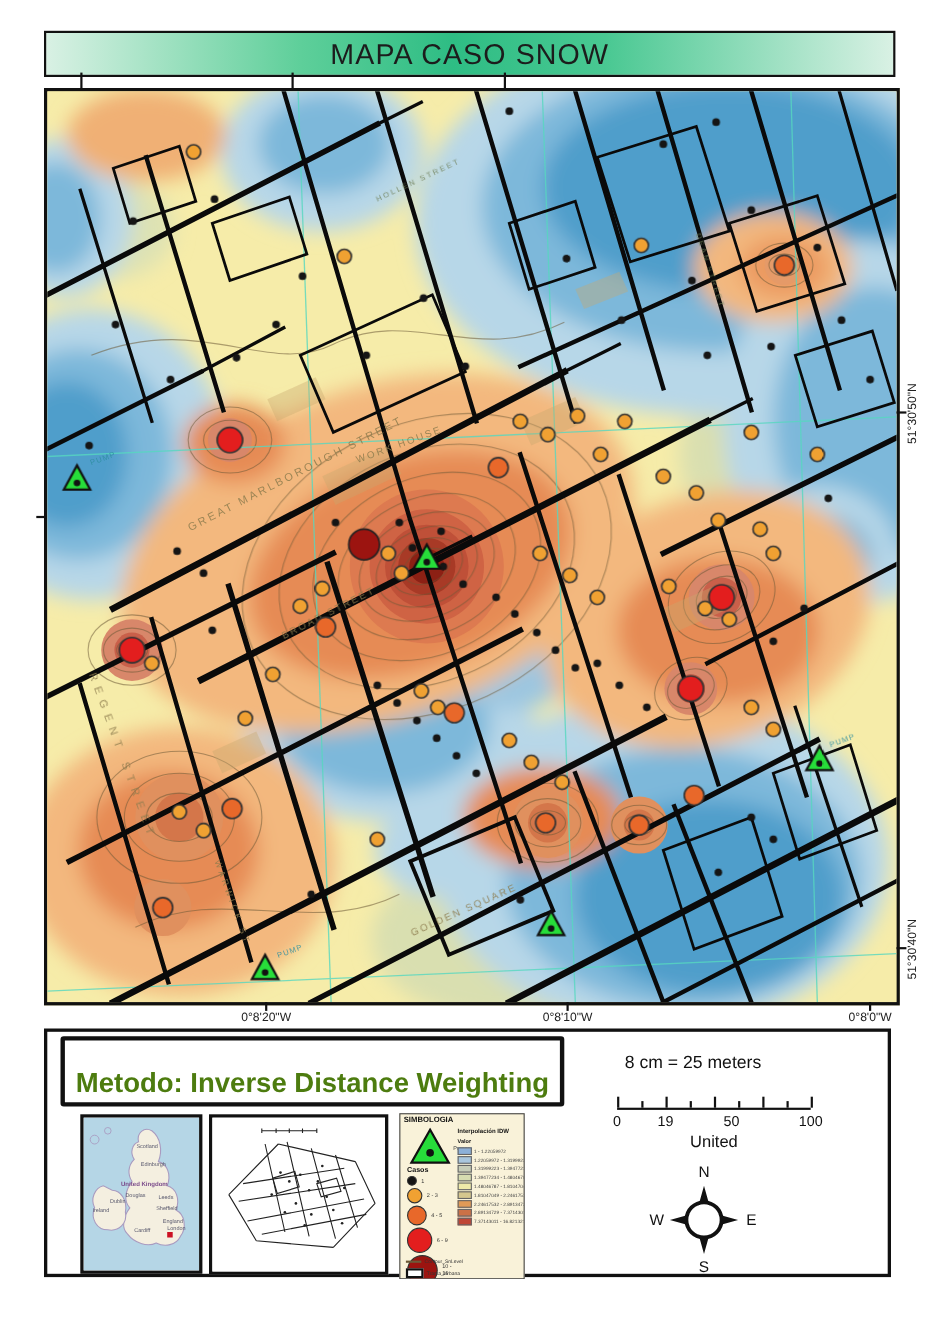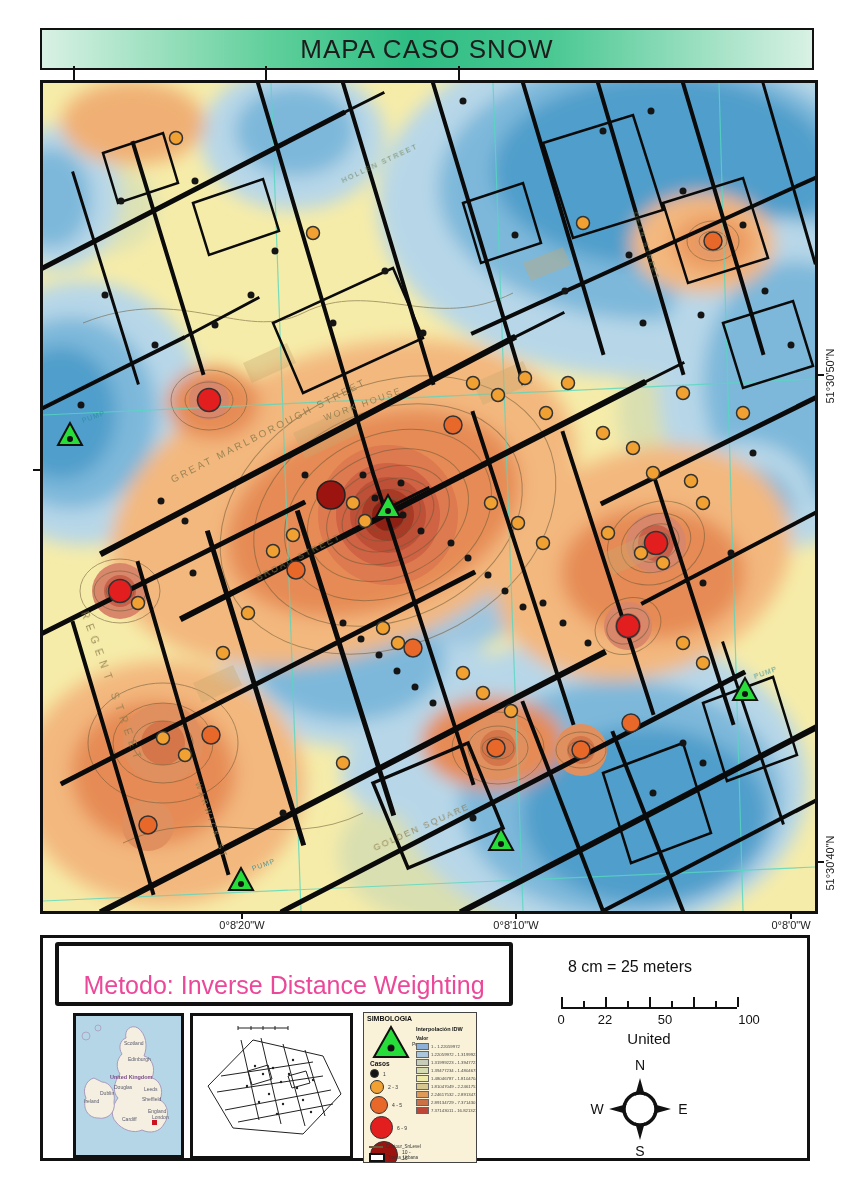--- a/index.html
+++ b/index.html
@@ -18,21 +18,21 @@
   
   .rtick{position:absolute;width:9px;height:2px;background:#111;}
   .lon-label{position:absolute;width:80px;text-align:center;font-size:11px;color:#222;}
   .lat-label{position:absolute;width:90px;height:14px;text-align:center;font-size:11px;color:#222;
     transform:rotate(-90deg);}
   
   .panel{position:absolute;left:40px;top:935px;width:770px;height:226px;border:3px solid #111;
     box-sizing:border-box;background:#fff;}
   .metodo-box{position:absolute;left:55px;top:942px;width:450px;height:56px;border:4px solid #111;
     border-radius:3px;display:flex;align-items:center;justify-content:center;background:#fff;}
-  .metodo-box span{font-size:25px;font-weight:normal;color:#ec4899;white-space:nowrap;margin-top:22px;}
+  .metodo-box span{font-size:25px;font-weight:bold;color:#4d7c0f;white-space:nowrap;margin-top:22px;}
   .scale-text{position:absolute;left:520px;top:958px;width:220px;text-align:center;font-size:16px;color:#111;}
   .scalebar{position:absolute;left:561px;top:995px;width:176px;height:12px;border-bottom:2px solid #111;}
   .scalebar .tick{position:absolute;bottom:0;width:2px;background:#111;}
   .scalebar-labels{position:absolute;left:561px;top:1012px;width:176px;height:14px;font-size:13px;color:#111;}
   .scalebar-labels span{position:absolute;transform:translateX(-50%);}
   .meters-label{position:absolute;left:561px;top:1030px;width:176px;text-align:center;font-size:15px;color:#111;}
   
   .inset{position:absolute;border:3px solid #111;background:#fff;box-sizing:content-box;}
   .inset-uk{left:73px;top:1013px;width:105px;height:139px;}
   .inset-snow{left:190px;top:1013px;width:157px;height:140px;}
@@ -390,23 +390,23 @@
       <div class="tick" style="left: 44px; height: 10px;"></div>
       <div class="tick" style="left: 66px; height: 6px;"></div>
       <div class="tick" style="left: 88px; height: 10px;"></div>
       <div class="tick" style="left: 110px; height: 6px;"></div>
       <div class="tick" style="left: 132px; height: 10px;"></div>
       <div class="tick" style="left: 154px; height: 6px;"></div>
       <div class="tick" style="left: 176px; height: 10px;"></div>
     </div>
   <div class="scalebar-labels">
     <span style="left:0">0</span>
-    <span style="left:44px">22</span>
+    <span style="left:44px">19</span>
     <span style="left:104px">50</span>
-    <span style="left:188px">100</span>
+    <span style="left:176px">100</span>
   </div>
   <div class="meters-label">United</div>
 
   <div class="inset inset-uk">
     <svg viewBox="0 0 105 139" width="105" height="139">
       <rect width="105" height="139" fill="#b5d6e6"></rect>
       <path d="M62,12 C55,8 48,14 50,22 C44,24 42,32 46,38 C40,44 40,52 44,58 C38,66 36,76 42,82
                C36,90 34,100 40,106 C46,114 58,118 66,114 C74,118 84,116 88,108 C94,100 92,88 84,84
                C88,74 84,64 76,62 C80,52 76,42 68,40 C72,30 70,18 62,12 Z" fill="#f4efe0" stroke="#a99bc0" stroke-width="1"></path>
       <path d="M18,62 C10,64 6,74 10,82 C6,92 12,102 22,102 C32,104 40,96 38,86 C40,76 34,66 26,66 Z" fill="#f4efe0" stroke="#a99bc0" stroke-width="1"></path>

